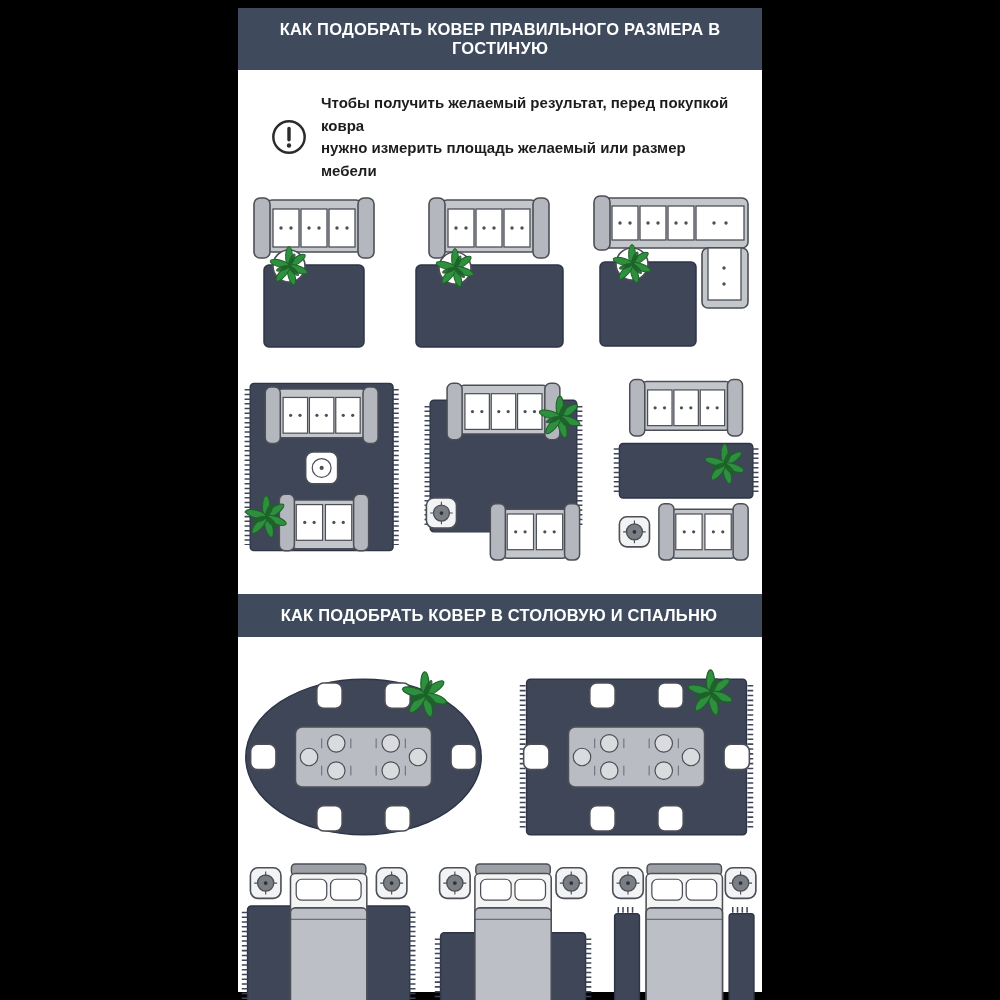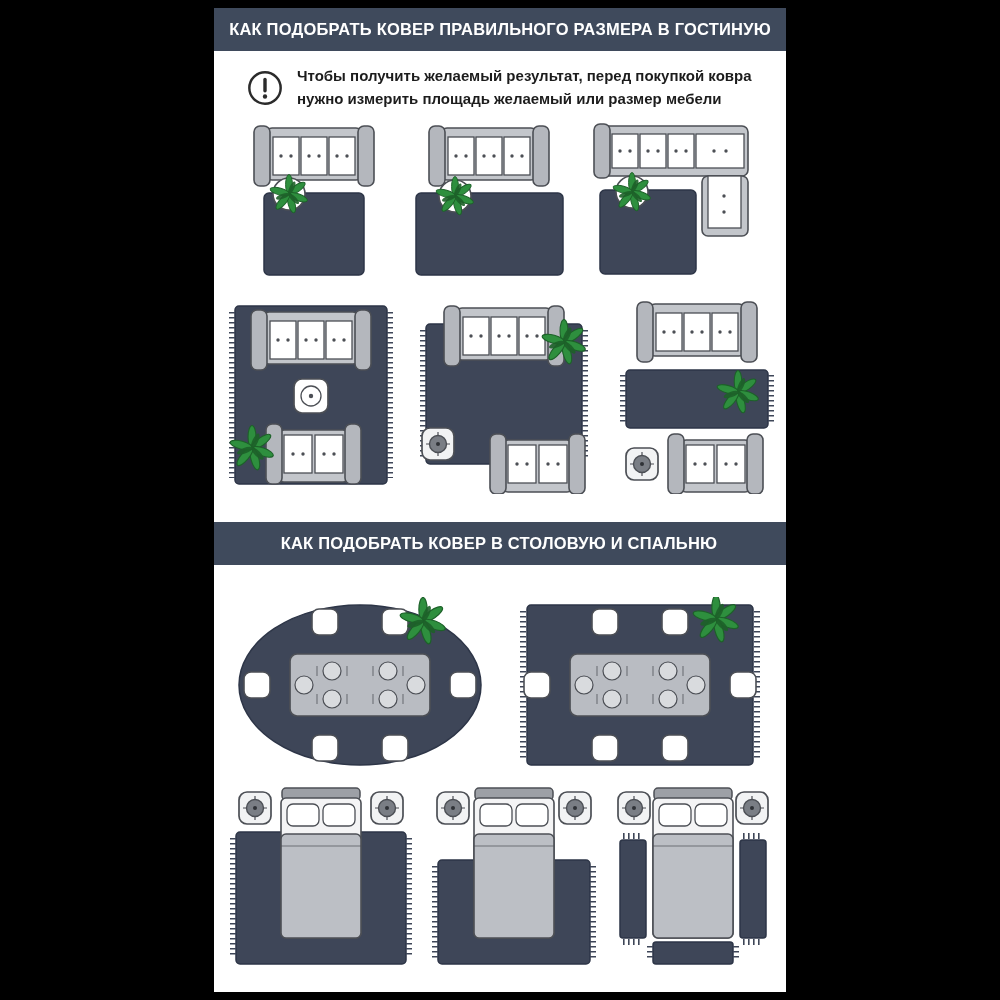--- a/index.html
+++ b/index.html
@@ -1,22 +1,22 @@
 <!DOCTYPE html>
 <html style="--header-background: #3f4a5c; --header-text: #ffffff; --rug: #3e4658; --rug-border: #2d3547; --furniture-gray: #c3c6cb; --furniture-gray-dark: #b4b7bd; --cushion-white: #ffffff; --outline: #4c4f55; --plant-green: #2e8f3e; --plant-green-dark: #1d6129;"><head>
 <meta charset="utf-8">
 <style>
   html,body{margin:0;padding:0;width:1000px;height:1000px;background:#000;overflow:hidden;
     font-family:"Liberation Sans", sans-serif;}
-  .card{width:572px;height:984px;margin:8px auto;background:var(--card-background,#fff);
+  .card{width:524px;height:984px;margin:8px auto;background:var(--card-background,#fff);
     display:flex;flex-direction:column;}
   .section-header{background:var(--header-background,#3f4a5c);color:var(--header-text,#fff);
     font-weight:bold;font-size:16.5px;text-align:center;padding:12px 8px;letter-spacing:.2px;}
   .header-2{margin-top:28px;padding-left:6px;}
-  .warning{display:flex;align-items:center;gap:13px;padding:14px 28px 6px 32px;}
+  .warning{display:flex;align-items:center;gap:13px;padding:22px 28px 6px 32px;}
   .warn-icon{width:38px;height:38px;flex:0 0 auto;}
   .warn-text{font-size:15px;font-weight:bold;color:#1c1c1c;line-height:1.5;}
   .diagram-row{display:flex;justify-content:center;align-items:flex-start;}
   .row-1{gap:18px;margin-top:4px;}
   .row-2{gap:12px;margin-top:14px;}
   .row-dining{gap:22px;margin-top:32px;}
   .row-bedroom{gap:12px;margin-top:10px;}
   svg.diagram{display:block;}
 </style>
 </head>

